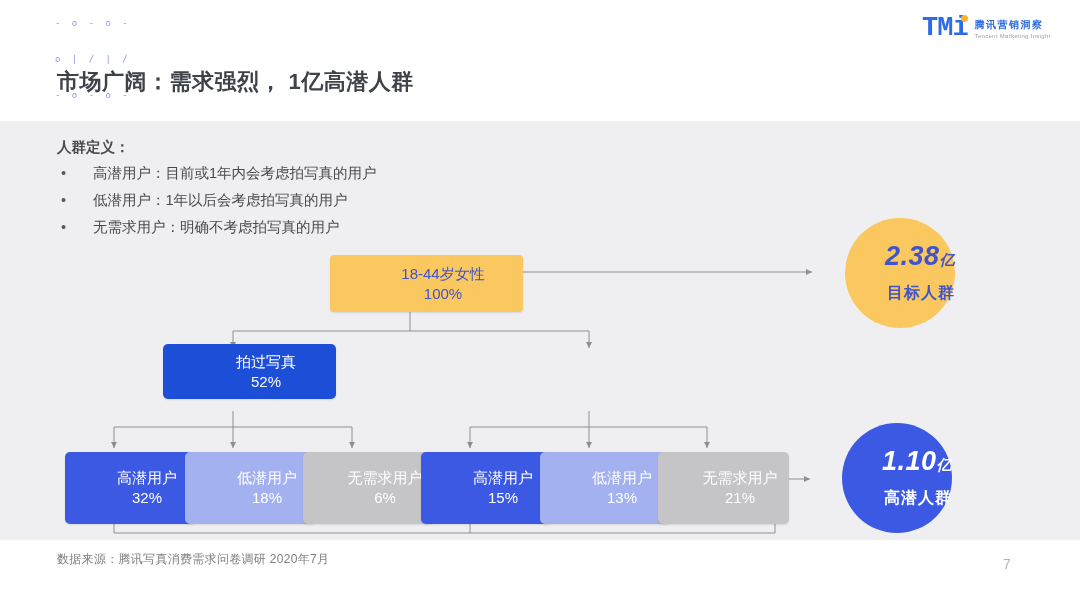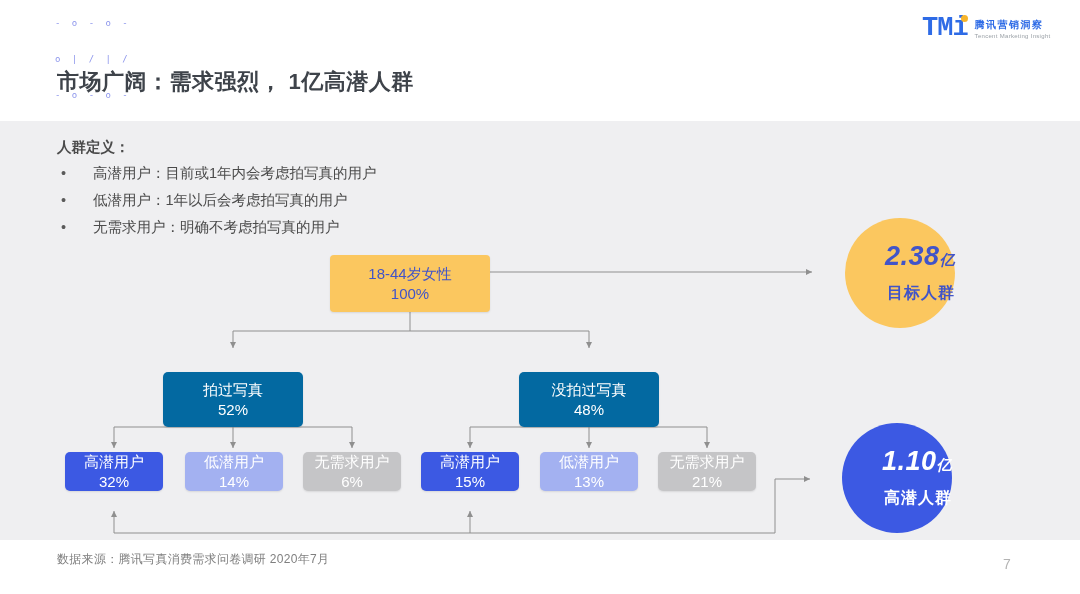--- a/index.html
+++ b/index.html
@@ -30,26 +30,27 @@
   .defs ul { list-style:none; margin:2px 0 0 0; padding:0; }
   .defs li { font-size:14.5px; line-height:27px; display:flex; }
   .defs .bullet { width:32px; padding-left:4px; color:#5a5a5a; }
   
   .connectors { position:absolute; left:0; top:0; width:1080px; height:594px; pointer-events:none; }
   
   .box {
     position:absolute; display:flex; flex-direction:column; justify-content:center;
     text-align:center; font-size:15px; line-height:20px; border-radius:5px;
     box-shadow:0 1px 2px rgba(0,0,0,0.10);
+    padding-left:33px;
   }
   .root-box { left:330px; top:255px; width:160px; height:57px; background:#fbc75f; color:#4154c8; border-radius:4px; }
-  .l2 { top:372px; width:140px; height:55px; background:#0369a1; color:#ffffff; }
+  .l2 { top:344px; width:140px; height:55px; background:#1d4ed8; color:#ffffff; }
   .l2-left  { left:163px; }
   .l2-right { left:519px; }
-  .l3 { top:452px; width:98px; height:39px; color:#ffffff; }
+  .l3 { top:452px; width:98px; height:72px; color:#ffffff; }
   .l3.high { background:#3c59e3; }
   .l3.low  { background:#a3b1f1;text-align:center; }
   .l3.none { background:#c5c5c7; }
   .l3-0 { left:65px; } .l3-1 { left:185px; } .l3-2 { left:303px; }
   .l3-3 { left:421px; } .l3-4 { left:540px; } .l3-5 { left:658px; }
   
   .badge {
     position:absolute; width:110px; height:110px; border-radius:50%;
     display:flex; flex-direction:column; align-items:flex-end; justify-content:center;
   }
@@ -144,32 +145,28 @@
 
   <div class="box root-box">
     <div>18-44岁女性</div>
     <div>100%</div>
   </div>
 
   <div class="box l2 l2-left">
     <div>拍过写真</div>
     <div>52%</div>
   </div>
-  <div class="box l2 l2-right">
-    <div>没拍过写真</div>
-    <div>48%</div>
-  </div>
 
   <div class="box l3 high l3-0">
     <div>高潜用户</div>
     <div>32%</div>
   </div>
   <div class="box l3 low l3-1">
     <div>低潜用户</div>
-    <div>14%</div>
+    <div>18%</div>
   </div>
   <div class="box l3 none l3-2">
     <div>无需求用户</div>
     <div>6%</div>
   </div>
   <div class="box l3 high l3-3">
     <div>高潜用户</div>
     <div>15%</div>
   </div>
   <div class="box l3 low l3-4">

